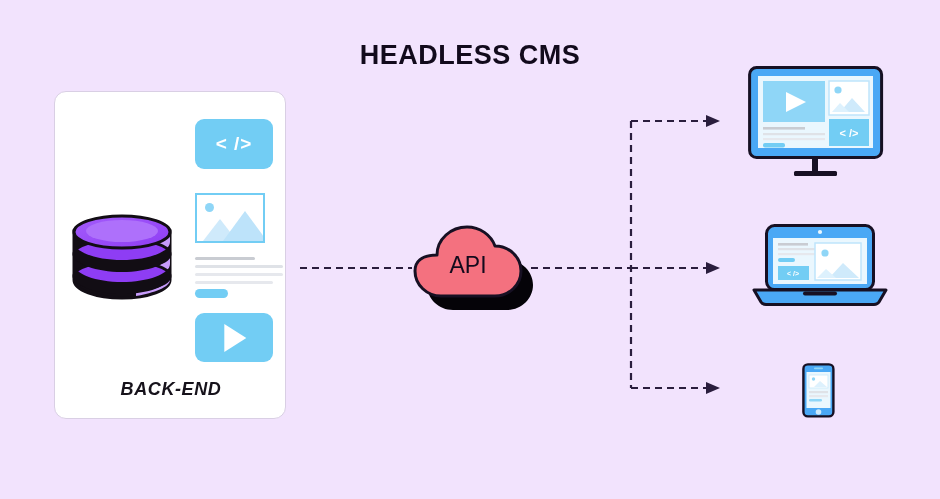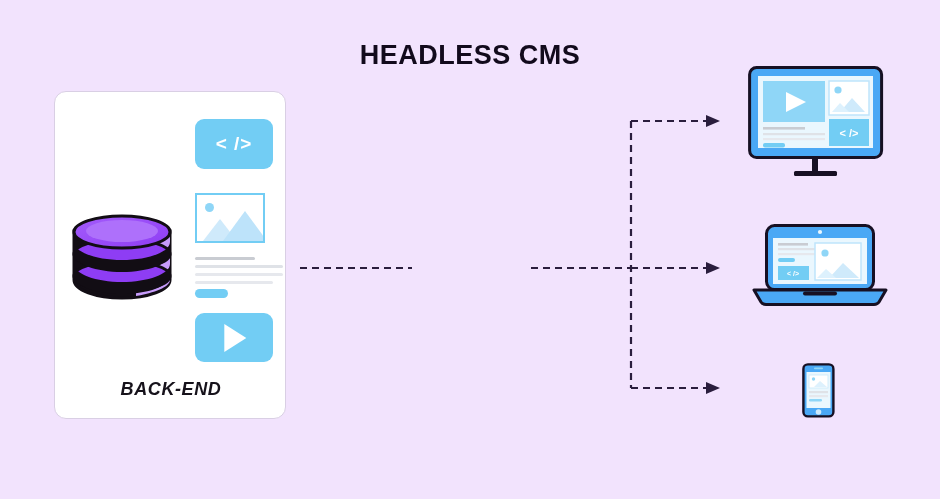--- a/index.html
+++ b/index.html
@@ -155,20 +155,29 @@
     <line x1="631" y1="121" x2="707" y2="121" stroke="#2a1d3d" stroke-width="2.2" stroke-dasharray="7 5"></line>
     <polygon points="706,115 720,121 706,127" fill="#2a1d3d"></polygon>
 
     <line x1="631" y1="268" x2="707" y2="268" stroke="#2a1d3d" stroke-width="2.2" stroke-dasharray="7 5"></line>
     <polygon points="706,262 720,268 706,274" fill="#2a1d3d"></polygon>
 
     <line x1="631" y1="388" x2="707" y2="388" stroke="#2a1d3d" stroke-width="2.2" stroke-dasharray="7 5"></line>
     <polygon points="706,382 720,388 706,394" fill="#2a1d3d"></polygon>
   </svg>
 
+  <div class="cloud-wrap">
+    <svg viewBox="0 0 130 90" width="130" height="90">
+
+      <path d="M32 34 C32 18 46 6 62 6 C75 6 86 14 90 25 C104 25 116 36 116 50 C116 64 104 75 90 75 L36 75 C22 75 10 64 10 50 C10 41 16 34 32 34 Z" transform="translate(12,14)" fill="#050308"></path>
+
+      <path d="M32 34 C32 18 46 6 62 6 C75 6 86 14 90 25 C104 25 116 36 116 50 C116 64 104 75 90 75 L36 75 C22 75 10 64 10 50 C10 41 16 34 32 34 Z" fill="#f4717f" stroke="#171023" stroke-width="3" stroke-linejoin="round"></path>
+      <text x="63" y="52" text-anchor="middle" font-family="Liberation Sans, sans-serif" font-size="23" font-weight="400" fill="#120a1c">API</text>
+    </svg>
+  </div>
 
   <div class="monitor">
     <svg viewBox="0 0 136 116" width="136" height="116">
 
       <rect x="1.6" y="1.6" width="132" height="90" rx="7" fill="#4aa8f5" stroke="#171023" stroke-width="3"></rect>
 
       <rect x="10" y="10" width="115" height="72" fill="#eaf7fe"></rect>
 
       <rect x="15" y="15" width="62" height="41" fill="#8fd6f7"></rect>
       <polygon points="38,26 58,36 38,46" fill="#ffffff"></polygon>

